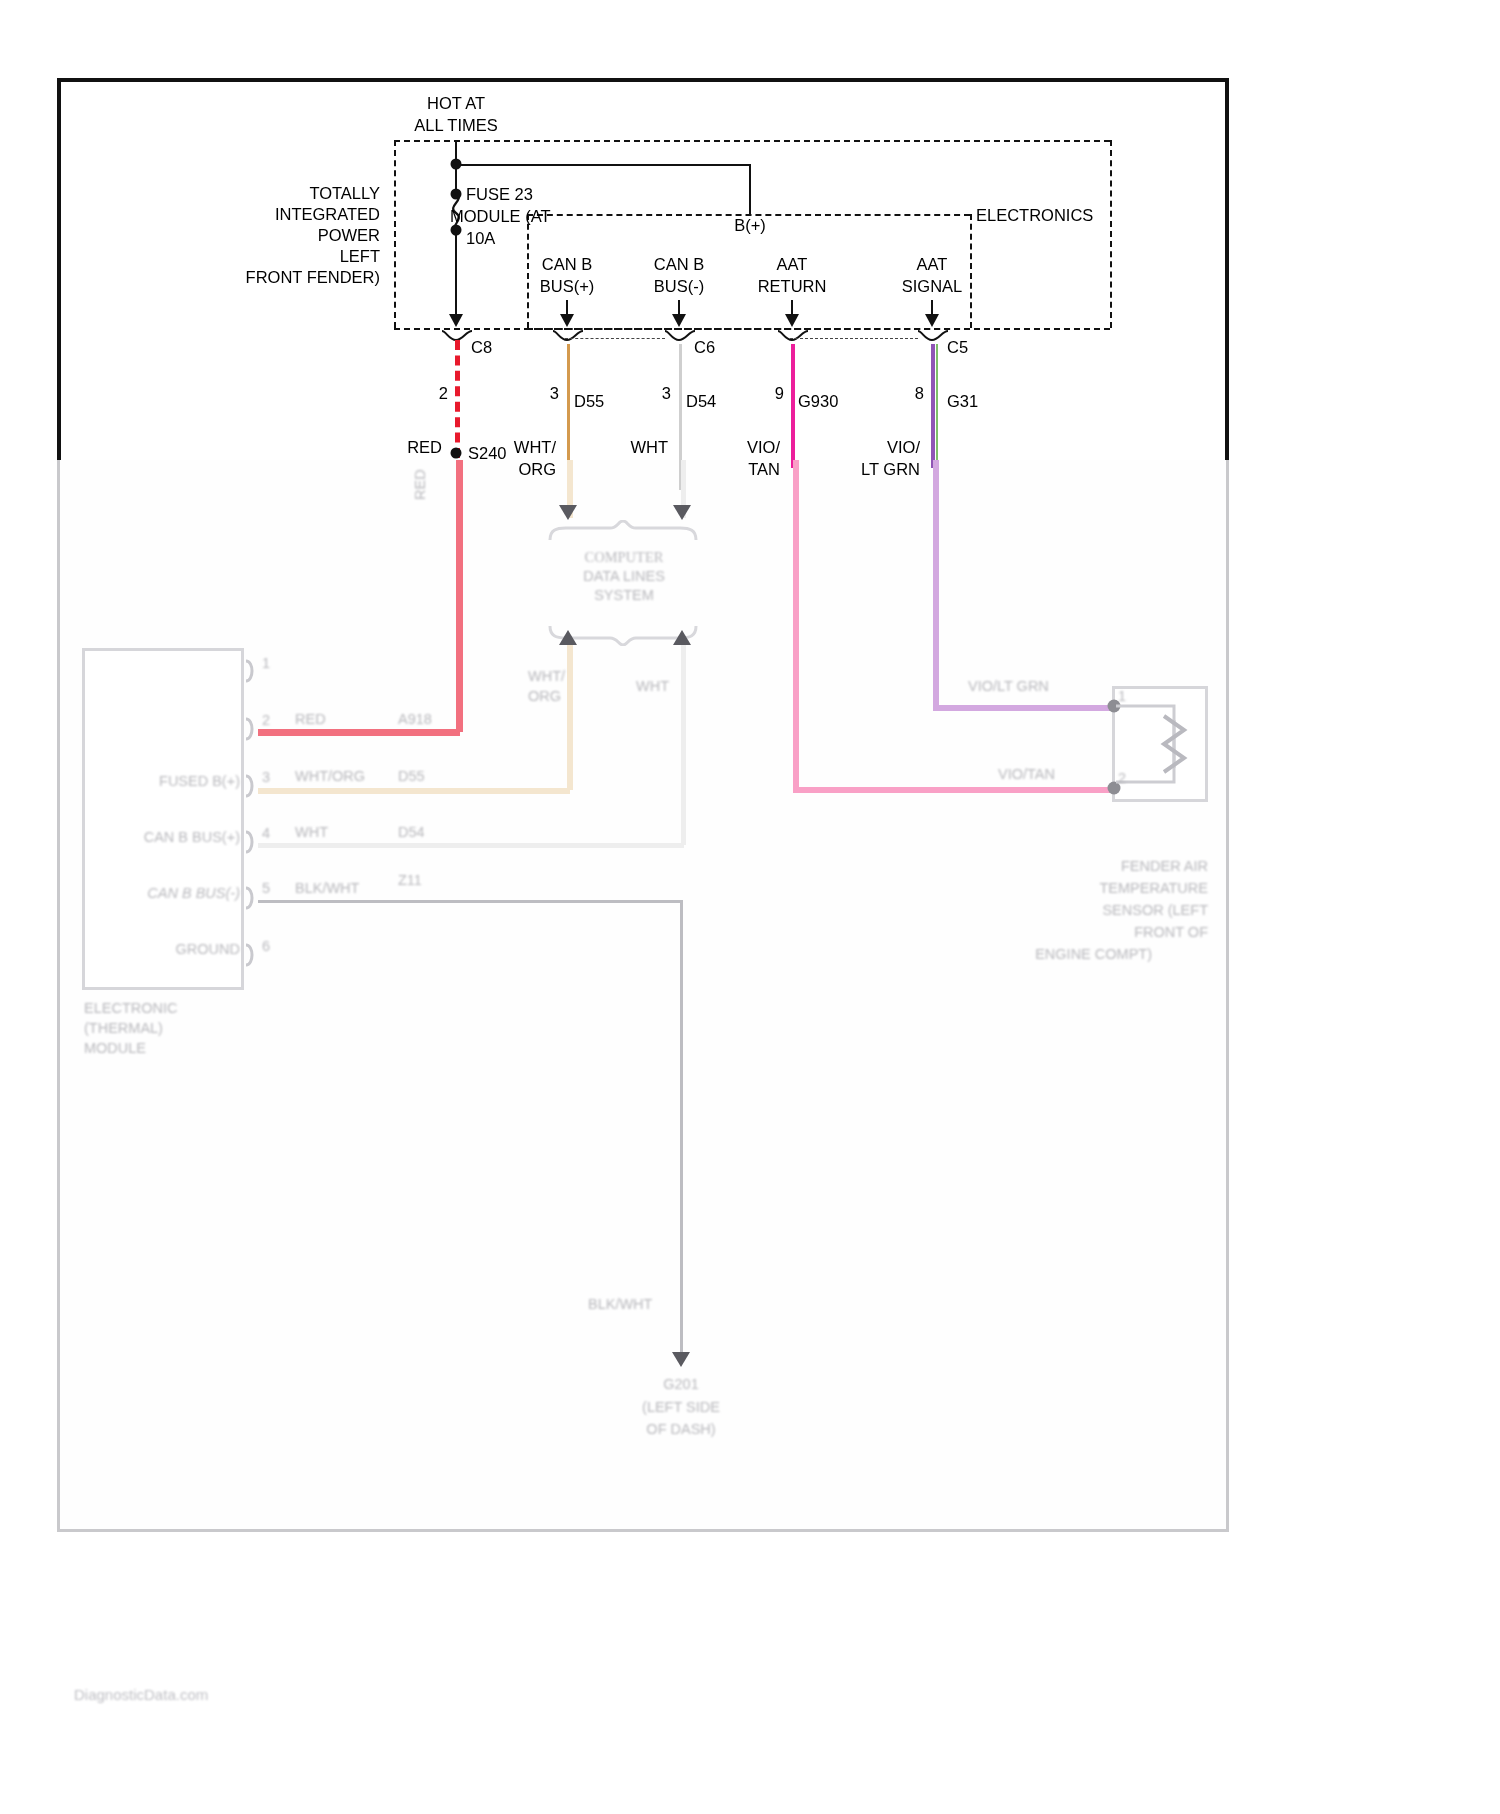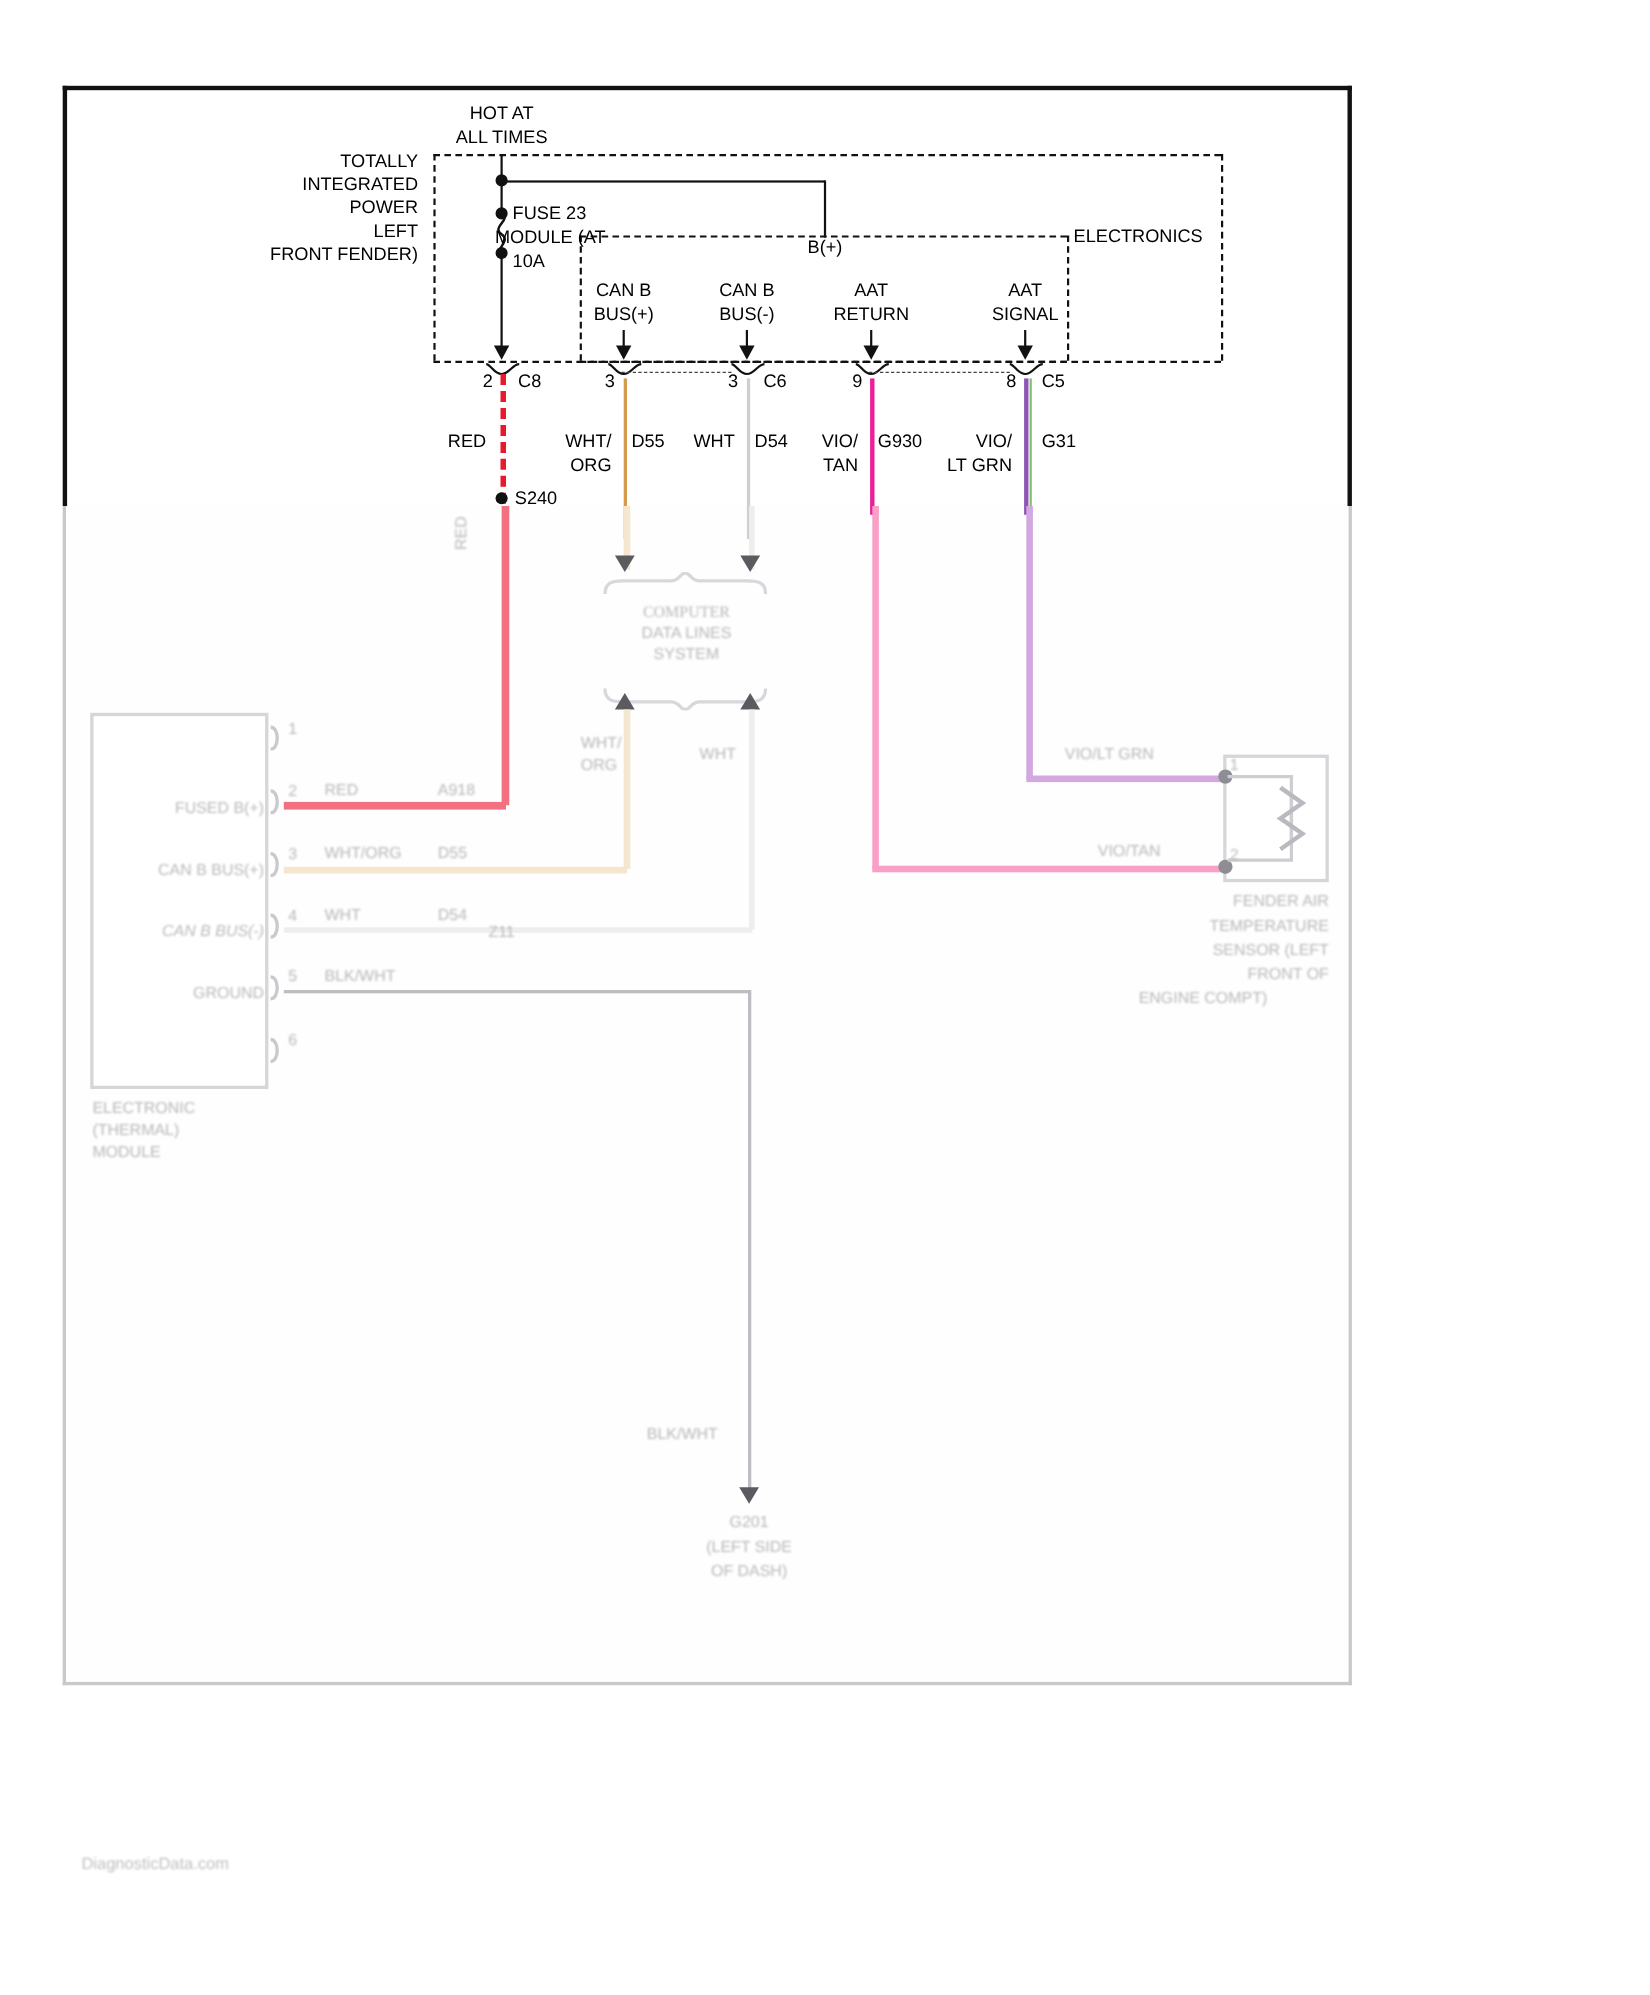--- a/index.html
+++ b/index.html
@@ -10,21 +10,21 @@
   
   .outer-frame{position:absolute;left:57px;top:78px;width:1172px;height:382px;
      border:4px solid #111;border-bottom:none;box-sizing:border-box;}
   .lower-frame{position:absolute;left:57px;top:460px;width:1172px;height:1072px;
      border:3px solid #c9c9cc;border-top:none;box-sizing:border-box;background:#fefefe;}
 
   
   .t{position:absolute;font-family:"Liberation Sans",sans-serif;color:#000;
      white-space:pre;line-height:1.18;}
   .t.c{text-align:center;transform:translateX(-50%);}
-  .t.r{text-align:right;transform:translateX(-100%);}
+  .t.r{text-align:right;transform:translateX(-100%);margin-top:46px;}
   .s16{font-size:16.5px;}
   .s14{font-size:14.5px;}
 
   
   .ghost{color:#b9b9bd;filter:blur(0.9px);}
 
   
   .h{position:absolute;height:0;border-top:2px solid #111;}
   .v{position:absolute;width:0;border-left:2px solid #111;}
   .dashh{position:absolute;height:0;border-top:2.2px dashed #111;}
@@ -272,21 +272,21 @@
   <div class="t ghost s14" style="left:295px;top:711px;">RED</div>
   <div class="t ghost s14" style="left:398px;top:711px;">A918</div>
 
   <div class="t ghost s14" style="left:295px;top:768px;">WHT/ORG</div>
   <div class="t ghost s14" style="left:398px;top:768px;">D55</div>
 
   <div class="t ghost s14" style="left:295px;top:824px;">WHT</div>
   <div class="t ghost s14" style="left:398px;top:824px;">D54</div>
 
   <div class="t ghost s14" style="left:295px;top:880px;">BLK/WHT</div>
-  <div class="t ghost s14" style="left:398px;top:840px;margin-left:46px;">Z11</div>
+  <div class="t ghost s14" style="left:398px;top:872px;">Z11</div>
 
   <div class="t ghost s14" style="left:84px;top:1000px;">ELECTRONIC</div>
   <div class="t ghost s14" style="left:84px;top:1020px;">(THERMAL)</div>
   <div class="t ghost s14" style="left:84px;top:1040px;">MODULE</div>
 
   <div class="fw blkh" style="left:258px;top:900px;width:422px;"></div>
   <div class="fw blkv" style="left:680px;top:900px;height:456px;"></div>
   <div class="t ghost s14" style="left:588px;top:1296px;">BLK/WHT</div>
 
   <div class="gtri" style="left:681px;top:1352px;"></div>

